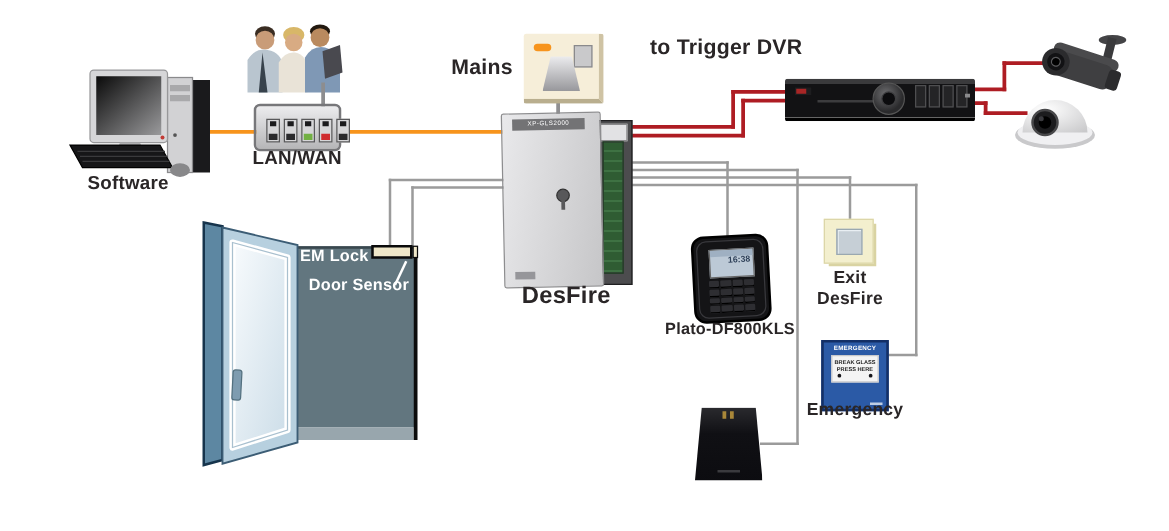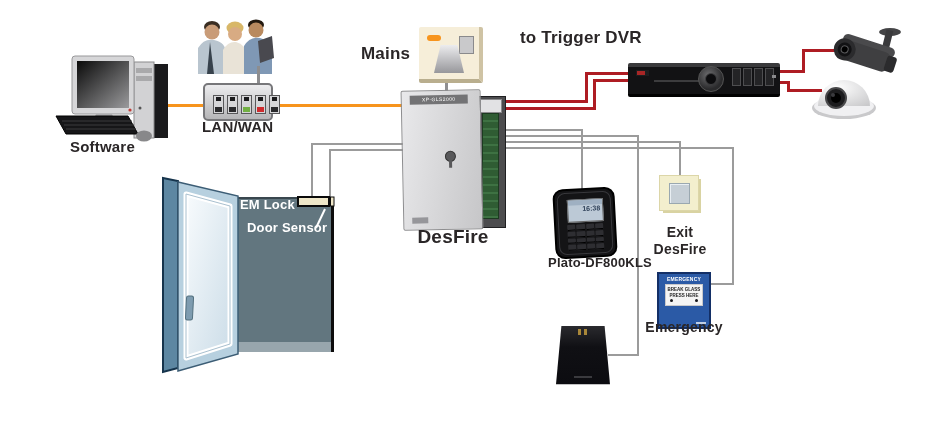--- a/index.html
+++ b/index.html
@@ -308,24 +308,24 @@
   <div class="lbl" style="left:202px;top:118px;font-size:15px;">LAN/WAN</div>
   <div class="lbl" style="left:361px;top:44px;font-size:17px;">Mains</div>
   <div class="lbl" style="left:520px;top:26px;font-size:17px;line-height:23px;">
     <div>to Trigger DVR</div>
   </div>
   <div class="lbl white" style="left:240px;top:197px;font-size:13px;">EM Lock</div>
   <div class="lbl white" style="left:247px;top:220px;font-size:13px;">Door Sensor</div>
   <div class="lbl ctr" style="left:405px;top:227px;width:96px;font-size:19px;line-height:19px;">
     <div>DesFire</div>
   </div>
-  <div class="lbl ctr" style="left:528px;top:254px;width:112px;font-size:13px;line-height:17px;margin-left:16px;">
+  <div class="lbl ctr" style="left:528px;top:254px;width:112px;font-size:13px;line-height:17px;">
     <div>Plato-DF800KLS</div>
   </div>
-  <div class="lbl ctr" style="left:650px;top:224px;width:60px;font-size:14px;line-height:17px;">
+  <div class="lbl ctr" style="left:650px;top:213px;width:60px;font-size:14px;line-height:17px;">
     <div>Exit</div>
     <div>DesFire</div>
   </div>
   <div class="lbl ctr" style="left:634px;top:319px;width:100px;font-size:14px;line-height:17px;">
     <div>Emergency</div>
   </div>
 
 </div>
 
 </body></html>

